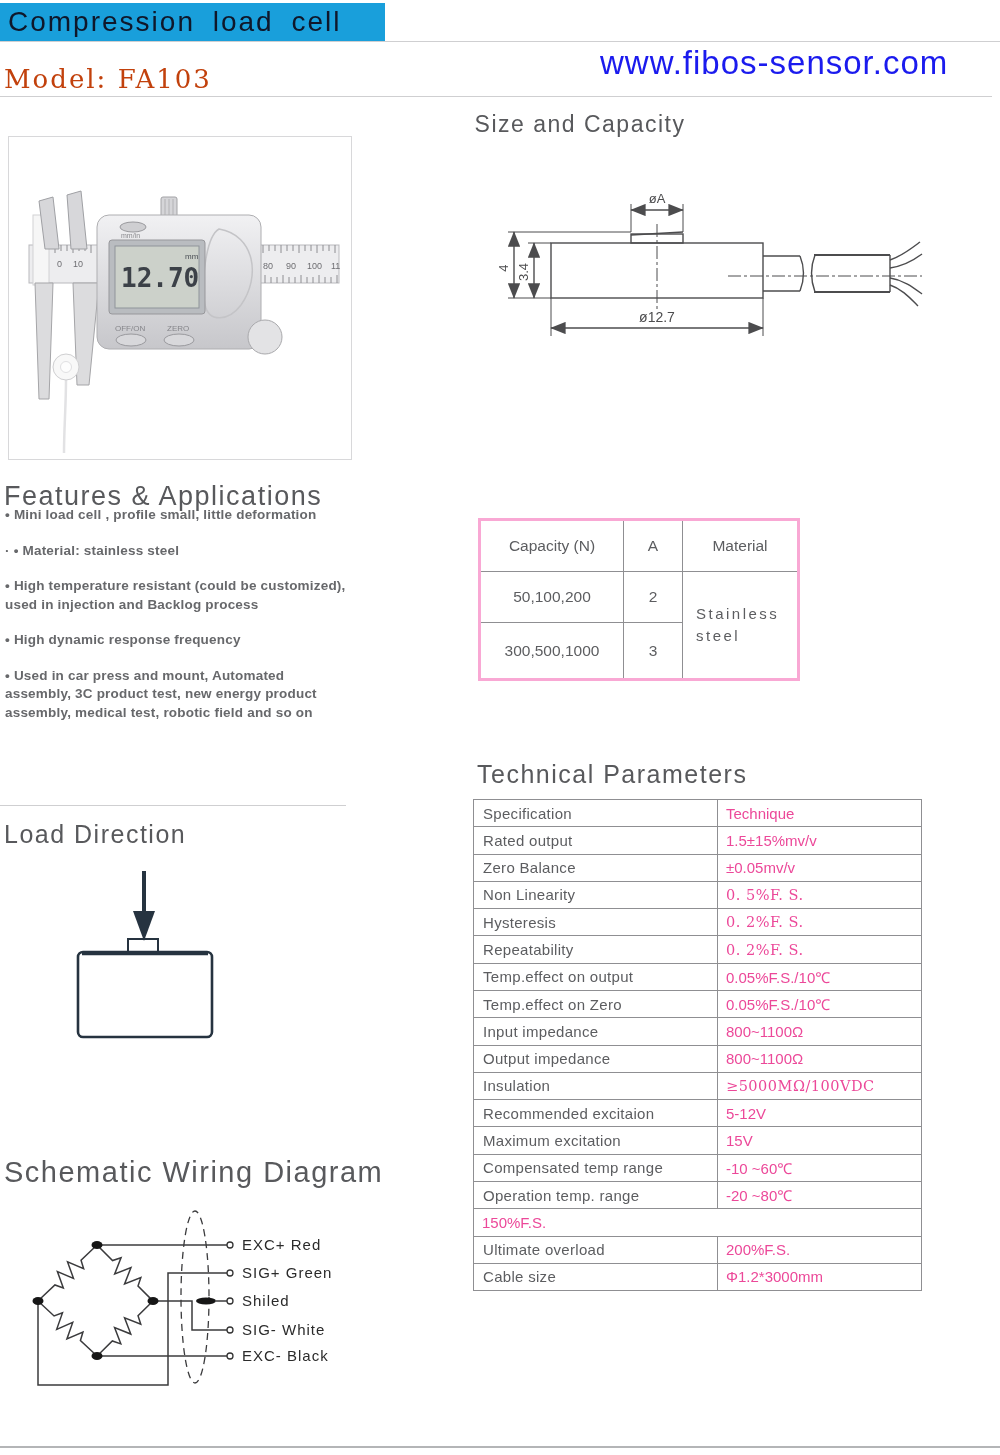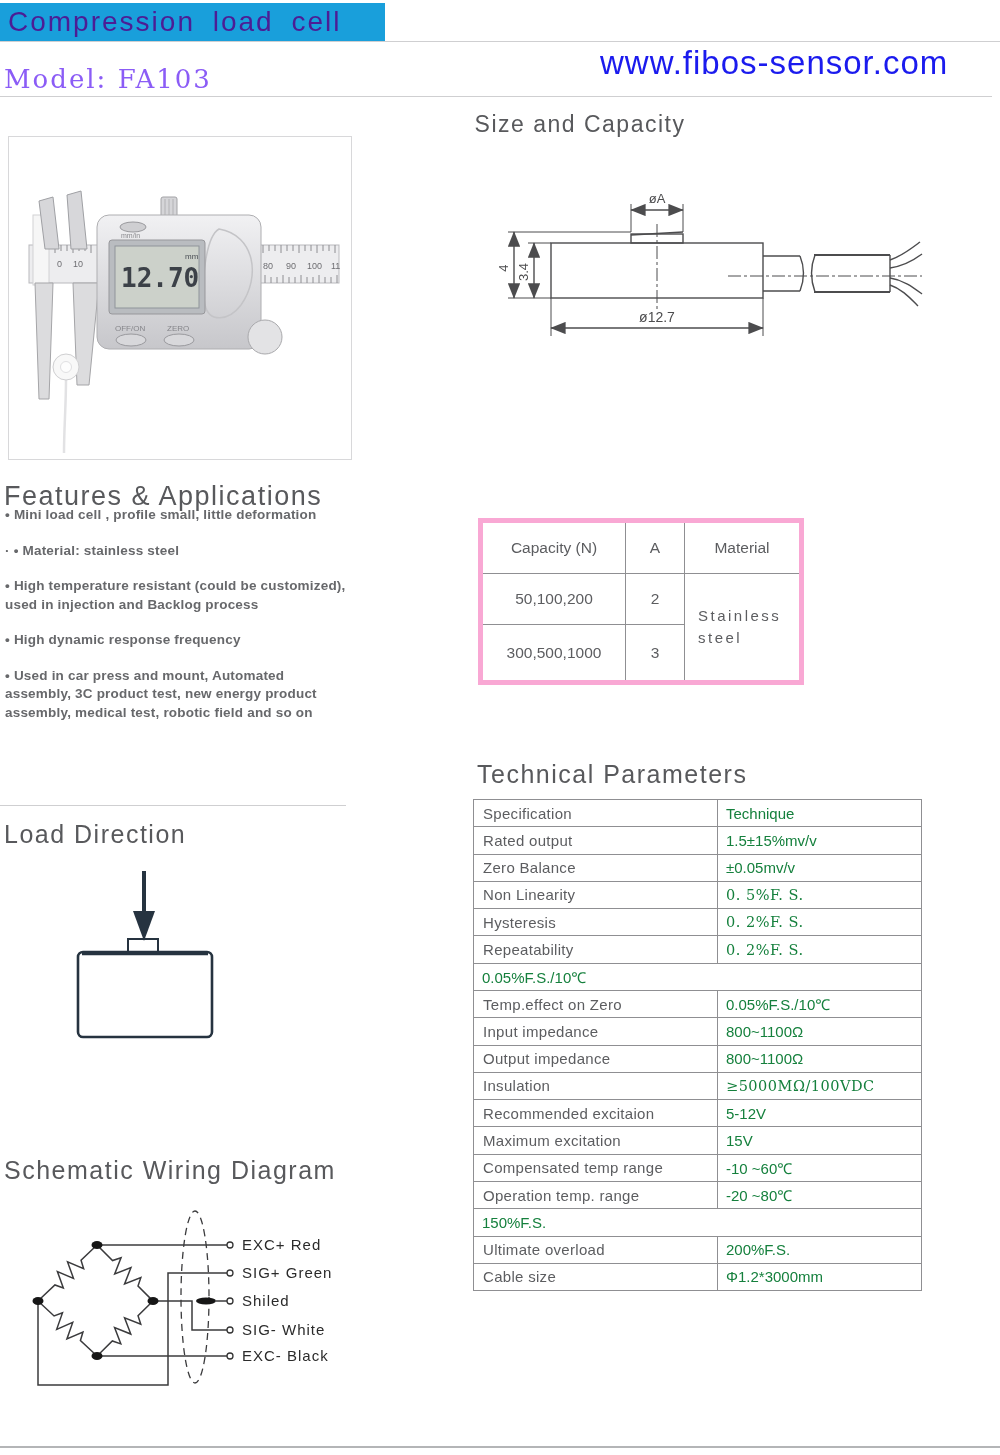--- a/index.html
+++ b/index.html
@@ -4,63 +4,63 @@
 <style>
   html,body{margin:0;padding:0;background:#fff;}
   .page{position:relative;width:1000px;height:1455px;background:#ffffff;overflow:hidden;
         font-family:"Liberation Sans",sans-serif;}
   .abs{position:absolute;}
   .hline{position:absolute;height:1px;background:#cfcfd1;}
 
   
   .banner{position:absolute;left:0;top:3px;width:385px;height:38px;background:#199FDB;
           display:flex;align-items:center;}
-  .banner span{color:#4c1d95;font-size:28px;letter-spacing:2px;word-spacing:8px;padding-left:8px;
+  .banner span{color:#0f172a;font-size:28px;letter-spacing:2px;word-spacing:8px;padding-left:8px;
                font-weight:400;}
   .website{position:absolute;left:600px;top:44px;font-size:33px;color:#1B1BEE;letter-spacing:1px;
            text-decoration:none;font-weight:400;}
   .model{position:absolute;left:4px;top:64px;font-family:"DejaVu Serif",serif;font-size:26px;
-         color:#8b5cf6;letter-spacing:2px;}
+         color:#c2410c;letter-spacing:2px;}
 
   
   .h1{position:absolute;color:#58595c;font-weight:400;letter-spacing:1.5px;margin-top:9px;}
   .h-size{left:430px;top:102px;width:300px;text-align:center;font-size:23px;}
   .h-feat{left:4px;top:472px;font-size:27px;}
   .h-load{left:4px;top:811px;font-size:25px;}
   .h-tech{left:477px;top:751px;font-size:25px;}
-  .h-wire{left:4px;top:1147px;font-size:25px;}
+  .h-wire{left:4px;top:1147px;font-size:29px;}
 
   
   .photo{position:absolute;left:8px;top:136px;width:342px;height:322px;border:1px solid #d8d8da;
          background:#fff;}
 
   
   .features{position:absolute;left:5px;top:506px;width:348px;display:flex;flex-direction:column;
             gap:17px;font-size:13.5px;line-height:18.5px;color:#67686b;letter-spacing:.2px;font-weight:bold;}
 
   
-  .ctable{position:absolute;left:478px;top:518px;border:5px solid #f9a8d4;
+  .ctable{position:absolute;left:478px;top:518px;border:3px solid #f9a8d4;
           display:grid;grid-template-columns:143px 59px 114px;grid-template-rows:51px 51px 55px;
           color:#5c5d60;font-size:15.5px;}
   .ccell{border-right:1px solid #8f8f92;border-bottom:1px solid #8f8f92;
          display:flex;align-items:center;justify-content:center;}
   .ccell.last-col{border-right:none;}
   .ccell.last-row{border-bottom:none;}
   .material{grid-column:3;grid-row:2/4;border-right:none;border-bottom:none;
             font-family:Liberation Sans, sans-serif;letter-spacing:2.5px;font-size:15px;line-height:22px;
             justify-content:flex-start;padding-left:13px;width:88px;}
 
   
   .ttable{position:absolute;left:473px;top:799px;width:447px;height:490px;border:1px solid #8f8f92;
           display:flex;flex-direction:column;}
   .trow{flex:1;display:flex;border-bottom:1px solid #8f8f92;min-height:0;}
   .trow:last-child{border-bottom:none;}
   .tlabel{width:234px;border-right:1px solid #8f8f92;padding-left:9px;display:flex;
           align-items:center;font-size:15px;color:#5c5d60;letter-spacing:.3px;}
-  .tvalue{flex:1;padding-left:8px;display:flex;align-items:center;font-size:15px;color:#15803d;}
+  .tvalue{flex:1;padding-left:8px;display:flex;align-items:center;font-size:15px;color:#ec4899;}
   .v-serif{font-family:"DejaVu Serif",serif;font-size:14.5px;letter-spacing:.5px;}
 
   .footer-line{position:absolute;left:0;top:1446px;width:1000px;height:2px;background:#b4b5b7;}
 
   svg text{font-family:"Liberation Sans",sans-serif;}
   .mono{font-family:"DejaVu Sans Mono",monospace;}
 </style>
 </head>
 <body>
 
@@ -235,20 +235,21 @@
       </div>
     <div class="trow">
         <div class="tlabel">Hysteresis</div>
         <div class="tvalue v-serif">0. 2%F. S.</div>
       </div>
     <div class="trow">
         <div class="tlabel">Repeatability</div>
         <div class="tvalue v-serif">0. 2%F. S.</div>
       </div>
     <div class="trow">
+        <div class="tlabel">Temp.effect on output</div>
         <div class="tvalue">0.05%F.S./10℃</div>
       </div>
     <div class="trow">
         <div class="tlabel">Temp.effect on Zero</div>
         <div class="tvalue">0.05%F.S./10℃</div>
       </div>
     <div class="trow">
         <div class="tlabel">Input impedance</div>
         <div class="tvalue">800~1100Ω</div>
       </div>

